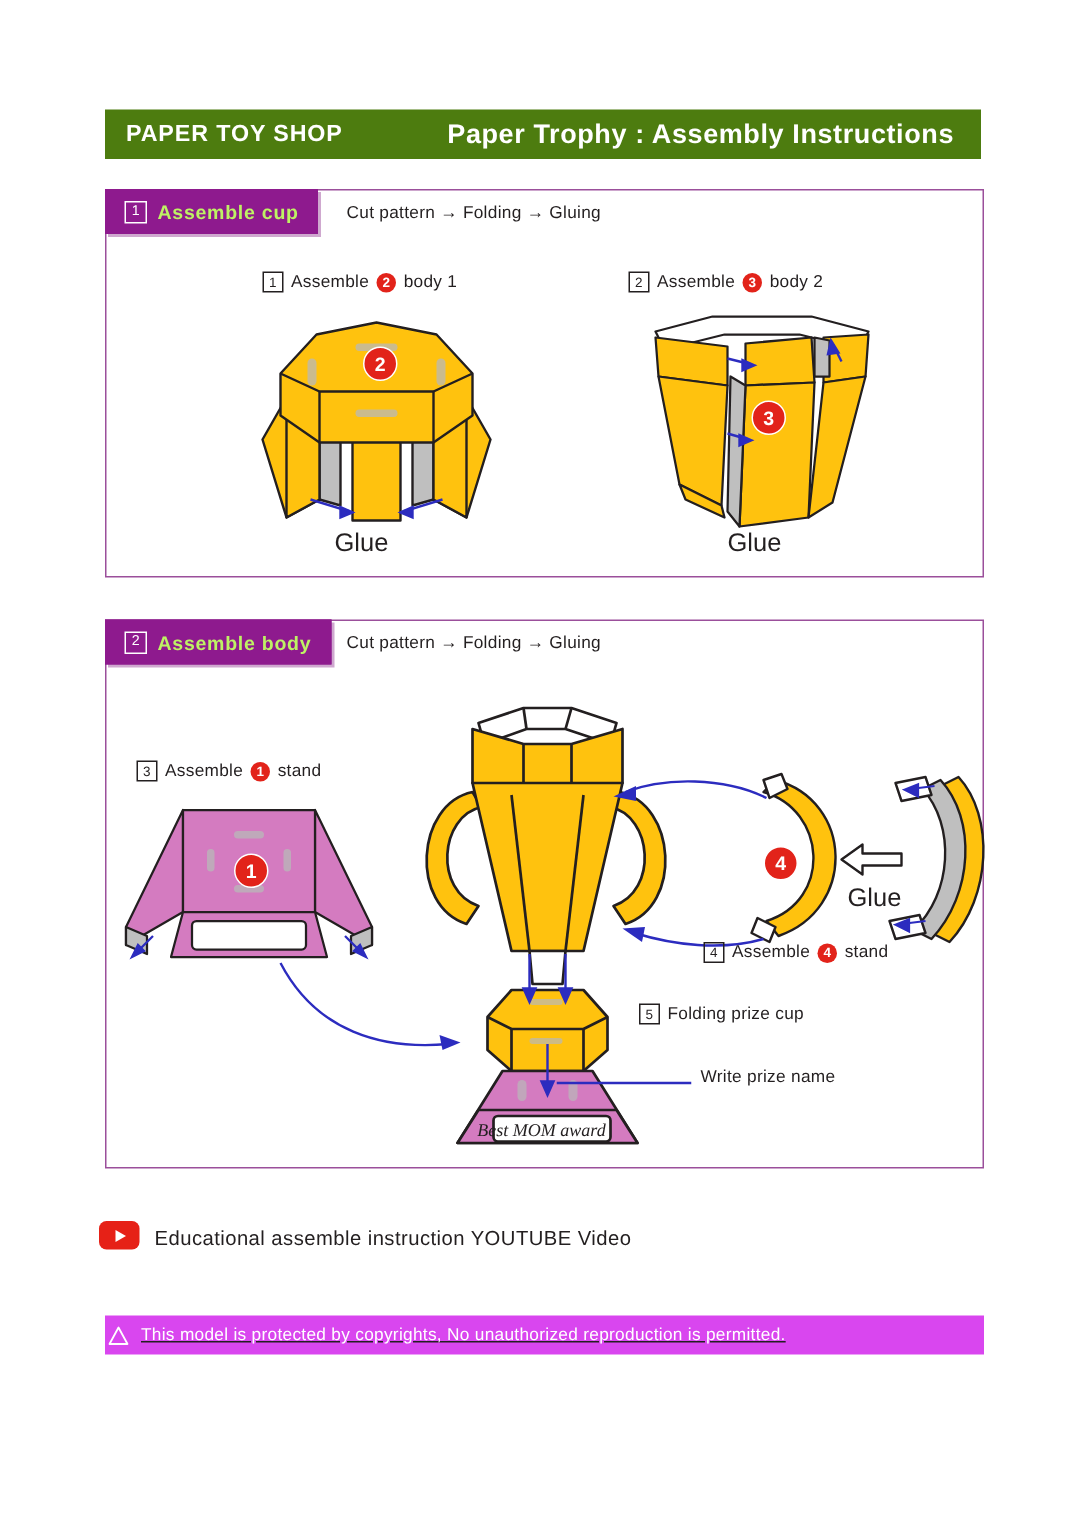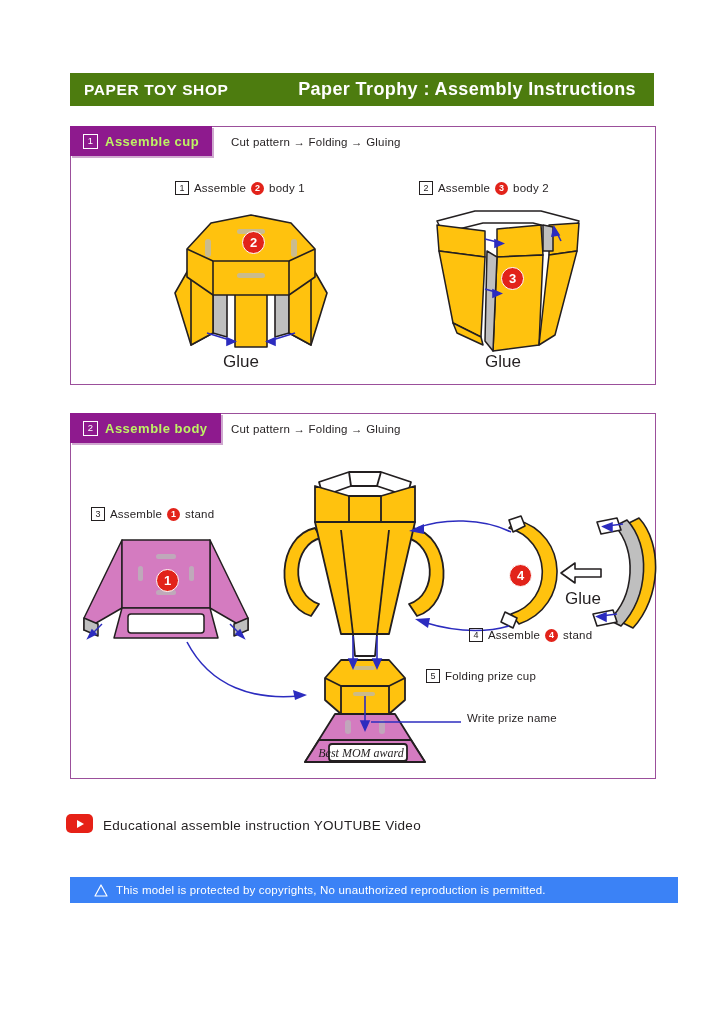--- a/index.html
+++ b/index.html
@@ -89,21 +89,21 @@
   .yt-icon .tri{
     width:0;height:0;border-left:7px solid #fff;
     border-top:4.5px solid transparent;border-bottom:4.5px solid transparent;
     margin-left:2px;
   }
   .yt-text{font-size:13.5px;color:#231f20;letter-spacing:.3px;white-space:nowrap;}
 
   
   .footer-bar{
     position:absolute;left:70px;top:877px;width:584px;height:26px;
-    background:#3b82f6;display:flex;align-items:center;gap:8px;padding-left:24px;
+    background:#d946ef;display:flex;align-items:center;gap:8px;padding-left:2px;text-decoration:underline;
   }
   .footer-bar .warn{flex:none;}
   .footer-text{color:#ffffff;font-size:11.5px;letter-spacing:.2px;white-space:nowrap;}
 
   svg{display:block;}
 </style>
 </head>
 <body>
 
 <div class="page">

